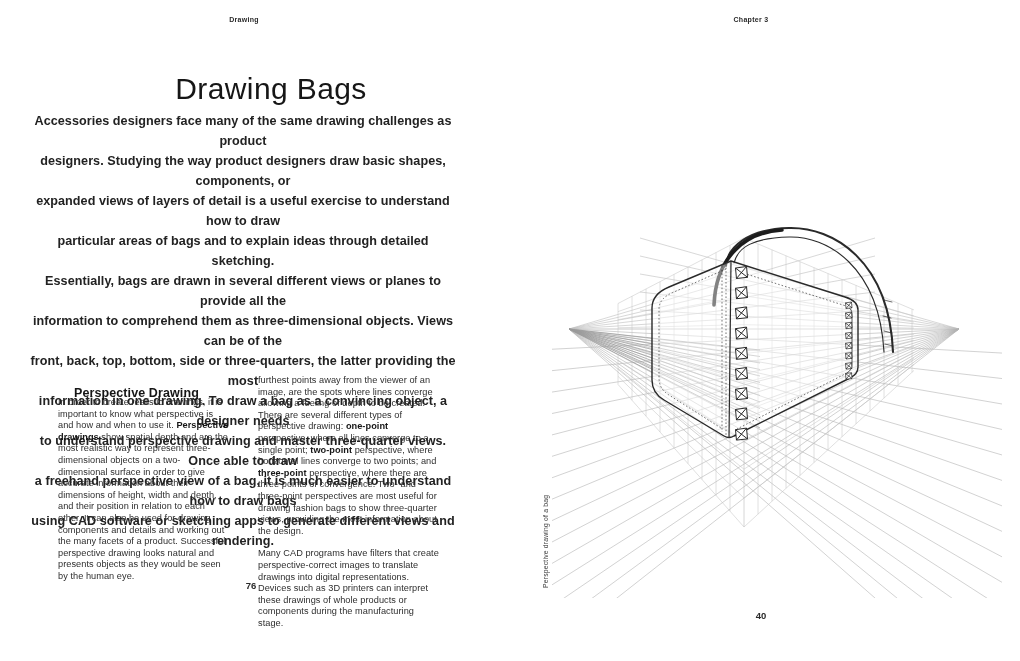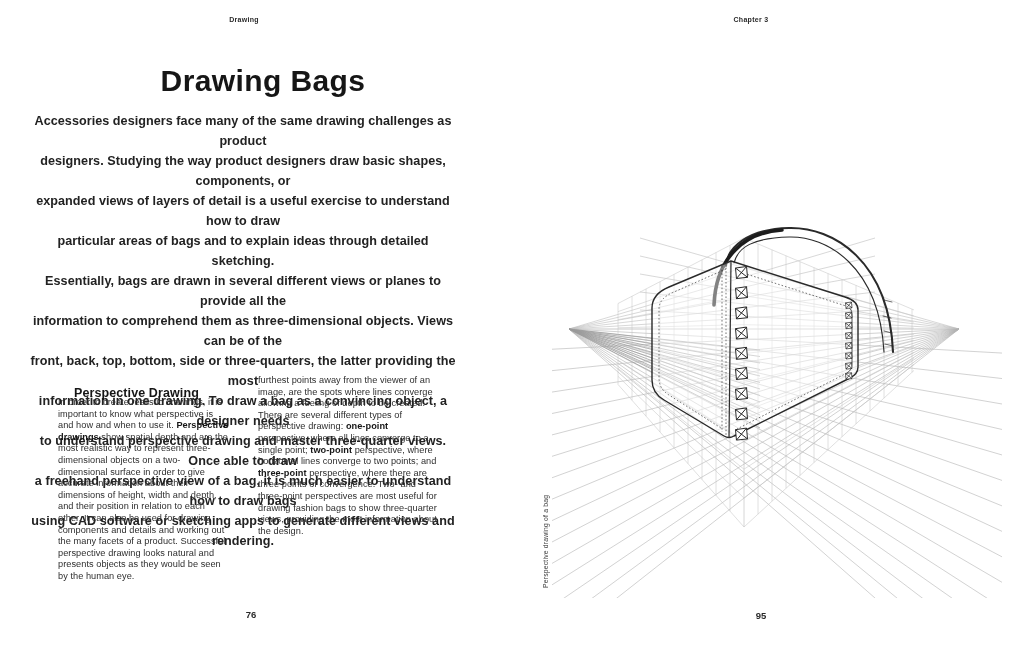--- a/index.html
+++ b/index.html
@@ -8,21 +8,21 @@
     overflow:hidden;margin:0 auto;
     font-family:"Liberation Sans","DejaVu Sans",sans-serif;color:#1d1d1d;
   }
   .abs{position:absolute;}
   .running-header{
     font-size:7px;font-weight:700;letter-spacing:.3px;color:#2a2a2a;
     width:120px;text-align:center;
   }
   .page-title{
     left:0;top:56px;width:510px;text-align:center;
-    font-size:30px;font-weight:700;letter-spacing:.4px;color:#161616;margin:8px;
+    font-size:30px;font-weight:400;letter-spacing:.4px;color:#161616;margin:16px;
   }
   .intro{
     left:30px;top:111px;width:426px;text-align:center;
     font-size:12.6px;line-height:20px;font-weight:600;color:#222;
     white-space:pre-line;letter-spacing:.05px;
   }
   .section-heading{
     left:58px;top:370px;font-size:12.5px;font-weight:700;color:#161616;margin:16px;
     letter-spacing:.1px;
   }
@@ -61,23 +61,24 @@
 using CAD software or sketching apps to generate different views and rendering.</div>
 
     <h2 class="abs section-heading">Perspective Drawing</h2>
 
     <div class="abs col col1">
       <p>In order to create realistic drawings, it is important to know what perspective is and how and when to use it. <strong>Perspective drawings</strong> show spatial depth and are the most realistic way to represent three-dimensional objects on a two-dimensional surface in order to give accurate information about their dimensions of height, width and depth, and their position in relation to each other. It can also be used for drawing components and details and working out the many facets of a product. Successful perspective drawing looks natural and presents objects as they would be seen by the human eye.</p>
     </div>
 
     <div class="abs col col2">
       <p>furthest points away from the viewer of an image, are the spots where lines converge allowing a feeling of depth to be created. There are several different types of perspective drawing: <strong>one-point</strong> perspective, where all lines converge to a single point; <strong>two-point</strong> perspective, where horizontal lines converge to two points; and <strong>three-point</strong> perspective, where there are three points of convergence. Two- and three-point perspectives are most useful for drawing fashion bags to show three-quarter views, providing the most information about the design.</p>
+      <p>Many CAD programs have filters that create perspective-correct images to translate drawings into digital representations. Devices such as 3D printers can interpret these drawings of whole products or components during the manufacturing stage.</p>
     </div>
 
-    <div class="abs page-number" style="left:231px;top:609px;">76</div>
+    <div class="abs page-number" style="left:231px;top:580px;">76</div>
   </div>
 
   <div>
     <div class="abs running-header" style="left:691px;top:16px;">Chapter 3</div>
 
     <svg id="persp-svg" class="abs illustration" viewBox="540 220 470 380" xmlns="http://www.w3.org/2000/svg">
       <defs>
         <clipPath id="gridclip">
             <rect x="550" y="226" width="452" height="372"></rect>
           </clipPath>
@@ -254,15 +255,15 @@
             <path d="M0,0.845 L5.98,0 L6.5,5.8500000000000005 L0.52,6.5 Z M0,0.845 L6.5,5.8500000000000005 M5.98,0 L0.52,6.5" fill="#ffffff" stroke="#1f1f1f" stroke-width="0.7"></path>
           </g>
           <g transform="translate(845.5,372.7)">
             <path d="M0,0.845 L5.98,0 L6.5,5.8500000000000005 L0.52,6.5 Z M0,0.845 L6.5,5.8500000000000005 M5.98,0 L0.52,6.5" fill="#ffffff" stroke="#1f1f1f" stroke-width="0.7"></path>
           </g>
         </g>
     </svg>
 
     <div class="abs figure-caption">Perspective drawing of a bag</div>
 
-    <div class="abs page-number" style="left:741px;top:610px;">95</div>
+    <div class="abs page-number" style="left:741px;top:610px;">40</div>
   </div>
 </div>
 
 </body></html>

